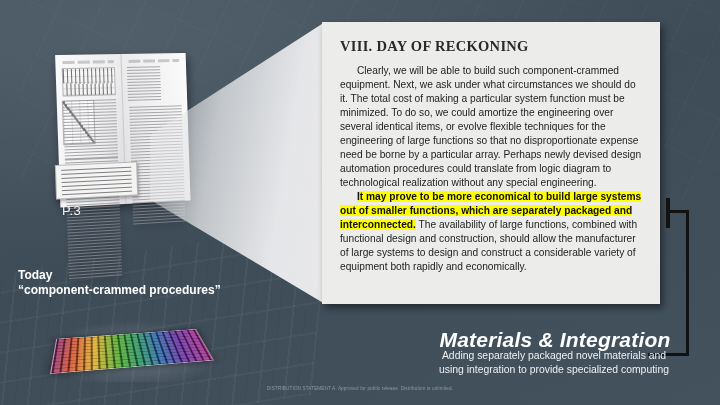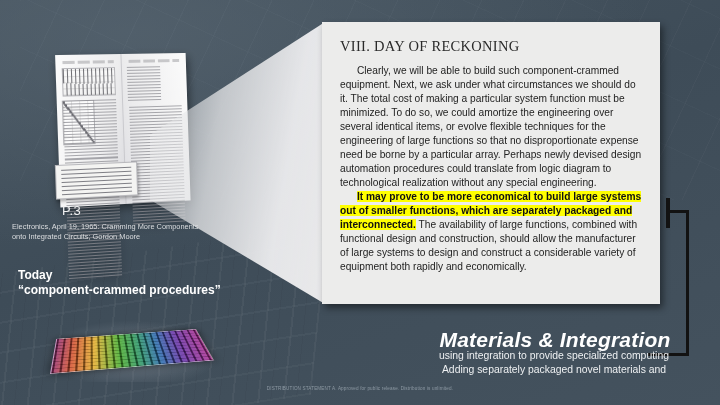--- a/index.html
+++ b/index.html
@@ -86,21 +86,21 @@
 
   
   #text-panel{
     position:absolute;left:322px;top:22px;width:338px;height:282px;
     background:#ececeb;
     box-shadow:3px 4px 7px rgba(0,0,0,.45);
     box-sizing:border-box;padding:16px 18px 10px 18px;
   }
   #panel-heading{
     font-family:"Liberation Serif",serif;
-    font-size:14.5px;color:#2a2a2a;letter-spacing:.3px;margin:0 0 9px 0;font-weight:400;
+    font-size:14.5px;color:#2a2a2a;letter-spacing:.3px;margin:0 0 9px 0;font-weight:700;
   }
   #panel-body{
     font-size:10.2px;line-height:14px;color:#232323;text-align:left;
   }
   #panel-body p{margin:0;text-indent:17px;}
   .hl{background:#ffff00;font-weight:bold;color:#111;box-decoration-break:clone;-webkit-box-decoration-break:clone;}
 
   
   #page-label{
     position:absolute;left:62px;top:203px;width:120px;text-align:left;
@@ -187,38 +187,37 @@
 
   <div id="text-panel">
     <div id="panel-heading">VIII. DAY OF RECKONING</div>
     <div id="panel-body">
       <p><span>Clearly, we will be able to build such component-crammed equipment. Next, we ask under what circumstances we should do it. The total cost of making a particular system function must be minimized. To do so, we could amortize the engineering over several identical items, or evolve flexible techniques for the engineering of large functions so that no disproportionate expense need be borne by a particular array. Perhaps newly devised design automation procedures could translate from logic diagram to technological realization without any special engineering.</span></p>
       <p><span class="hl">It may prove to be more economical to build large systems out of smaller functions, which are separately packaged and interconnected.</span><span> The availability of large functions, combined with functional design and construction, should allow the manufacturer of large systems to design and construct a considerable variety of equipment both rapidly and economically.</span></p>
     </div>
   </div>
 
   <div id="page-label">P.3</div>
-  <div id="source-caption">Electronics, April 19, 1965: Cramming More Components onto Integrated Circuits; Gordon Moore</div>
 
   <div id="today-block">
     <div id="today-label">Today</div>
     <div id="today-quote">“component-crammed procedures”</div>
   </div>
 
   <div id="chip-glow"></div>
   <div id="chip"></div>
 
   <div id="bracket">
     <div class="br" id="br-tip"></div>
     <div class="br" id="br-top"></div>
     <div class="br" id="br-vert"></div>
     <div class="br" id="br-bot"></div>
   </div>
 
   <div id="mi-title">Materials &amp; Integration</div>
   <div id="mi-sub">
+    <div>Adding separately packaged novel materials and</div>
     <div>using integration to provide specialized computing</div>
-    <div>Adding separately packaged novel materials and</div>
   </div>
 
   <div id="footer">DISTRIBUTION STATEMENT A. Approved for public release. Distribution is unlimited.</div>
 
 </div>
 
 </body></html>

